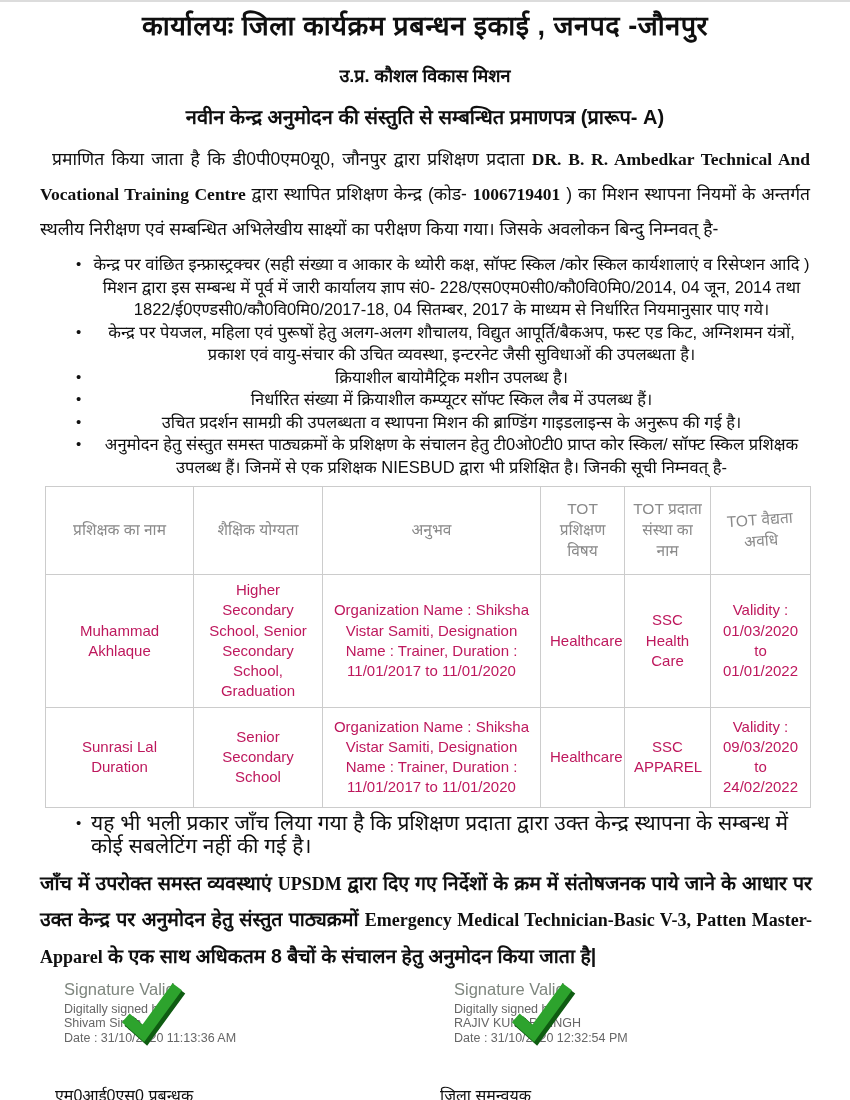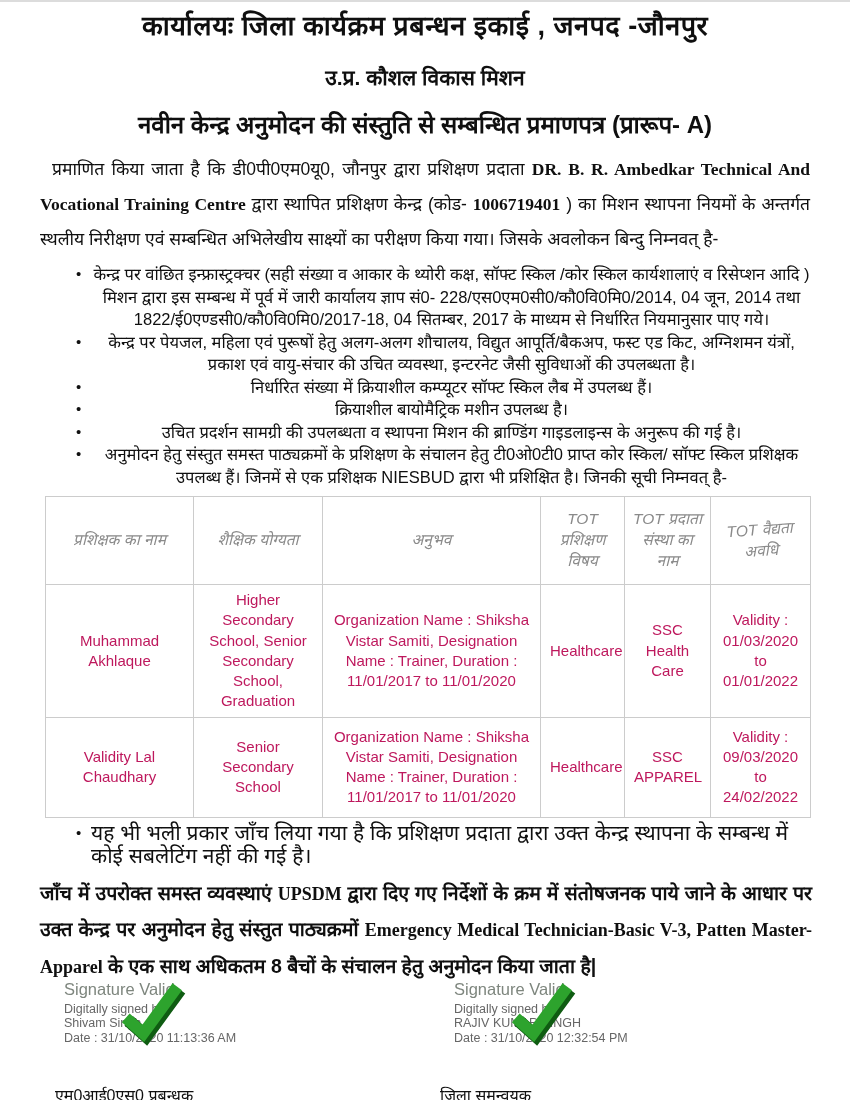--- a/index.html
+++ b/index.html
@@ -4,22 +4,22 @@
 <style>
   * { margin:0; padding:0; box-sizing:border-box; }
   html,body { background:#ffffff; }
   .page {
     position:relative; width:850px; height:1100px; margin:0 auto;
     background:#ffffff; overflow:hidden; color:#0f0f0f;
     font-family:"Liberation Sans","DejaVu Sans",sans-serif;
     border-top:2px solid #dcdcdc;
   }
   .title1 { margin-top:4px;  text-align:center; font-size:27px; font-weight:bold; letter-spacing:0.5px; }
-  .title2 { margin-top:20px; text-align:center; font-size:21px; font-weight:bold; }
-  .title3 { margin-top:16px; text-align:center; font-size:24px; font-weight:bold; }
+  .title2 { margin-top:20px; text-align:center; font-size:18px; font-weight:bold; }
+  .title3 { margin-top:16px; text-align:center; font-size:20px; font-weight:bold; }
 
   .intro {
     margin:12px 40px 0 40px; font-size:17.5px; line-height:2.0;
     text-indent:12px; text-align:justify;
   }
   .latin-bold { font-family:"Liberation Serif",serif; font-weight:bold; }
   .hindi-bold { font-weight:normal; }
 
   ul.points { margin:6px 38px 0 76px; list-style:none; }
   ul.points li {
@@ -30,21 +30,21 @@
     content:"•"; position:absolute; left:0; top:0; font-size:15px; color:#111;
   }
 
   table.doc-table {
     margin:8px 0 0 45px; border-collapse:collapse; table-layout:fixed;
     width:765px; font-size:15px;
   }
   table.doc-table th, table.doc-table td { border:1px solid #cccccc; background:#fff; }
   table.doc-table th {
     color:#8a8a8a; font-weight:normal; text-align:center; vertical-align:middle;
-    height:88px; padding:4px 6px; font-size:15.5px; line-height:1.35;font-style:italic;
+    height:88px; padding:4px 6px; font-size:15.5px; line-height:1.35;
   }
   table.doc-table td {
     color:#be185d; vertical-align:middle; padding:5px 9px; line-height:1.35;
     text-align:center;
   }
   tr.row-1 td { height:88px; }
   tr.row-2 td { height:100px; }
   .tilt { display:inline-block; transform:rotate(-4deg); }
 
   ul.note { margin:3px 30px 0 76px; list-style:none; }
@@ -75,22 +75,22 @@
 
   <div class="title1">कार्यालयः जिला कार्यक्रम प्रबन्धन इकाई , जनपद -जौनपुर</div>
   <div class="title2">उ.प्र. कौशल विकास मिशन</div>
   <div class="title3">नवीन केन्द्र अनुमोदन की संस्तुति से सम्बन्धित प्रमाणपत्र (प्रारूप- A)</div>
 
   <p class="intro"><span>प्रमाणित किया जाता है कि डी0पी0एम0यू0, </span><span class="hindi-bold">जौनपुर</span><span> द्वारा प्रशिक्षण प्रदाता </span><span class="latin-bold">DR. B. R. Ambedkar Technical And Vocational Training Centre</span><span> द्वारा स्थापित प्रशिक्षण केन्द्र (कोड- </span><span class="latin-bold">1006719401</span><span> ) का मिशन स्थापना नियमों के अन्तर्गत स्थलीय निरीक्षण एवं सम्बन्धित अभिलेखीय साक्ष्यों का परीक्षण किया गया। जिसके अवलोकन बिन्दु निम्नवत् है-</span></p>
 
   <ul class="points">
     <li>केन्द्र पर वांछित इन्फ्रास्ट्रक्चर (सही संख्या व आकार के थ्योरी कक्ष, सॉफ्ट स्किल /कोर स्किल कार्यशालाएं व रिसेप्शन आदि ) मिशन द्वारा इस सम्बन्ध में पूर्व में जारी कार्यालय ज्ञाप सं0- 228/एस0एम0सी0/कौ0वि0मि0/2014, 04 जून, 2014 तथा 1822/ई0एण्डसी0/कौ0वि0मि0/2017-18, 04 सितम्बर, 2017 के माध्यम से निर्धारित नियमानुसार पाए गये।</li>
     <li>केन्द्र पर पेयजल, महिला एवं पुरूषों हेतु अलग-अलग शौचालय, विद्युत आपूर्ति/बैकअप, फस्ट एड किट, अग्निशमन यंत्रों, प्रकाश एवं वायु-संचार की उचित व्यवस्था, इन्टरनेट जैसी सुविधाओं की उपलब्धता है।</li>
+    <li>क्रियाशील बायोमैट्रिक मशीन उपलब्ध है।</li>
     <li>निर्धारित संख्या में क्रियाशील कम्प्यूटर सॉफ्ट स्किल लैब में उपलब्ध हैं।</li>
-    <li>क्रियाशील बायोमैट्रिक मशीन उपलब्ध है।</li>
     <li>उचित प्रदर्शन सामग्री की उपलब्धता व स्थापना मिशन की ब्राण्डिंग गाइडलाइन्स के अनुरूप की गई है।</li>
     <li>अनुमोदन हेतु संस्तुत समस्त पाठ्यक्रमों के प्रशिक्षण के संचालन हेतु टी0ओ0टी0 प्राप्त कोर स्किल/ सॉफ्ट स्किल प्रशिक्षक उपलब्ध हैं। जिनमें से एक प्रशिक्षक NIESBUD द्वारा भी प्रशिक्षित है। जिनकी सूची निम्नवत् है-</li>
   </ul>
 
   <table class="doc-table">
     <colgroup>
       <col style="width:148px">
         <col style="width:129px">
         <col style="width:218px">
       <col style="width:84px">
@@ -108,21 +108,21 @@
     </tr>
     <tr class="row-1">
       <td>Muhammad Akhlaque</td>
       <td>Higher Secondary School, Senior Secondary School, Graduation</td>
       <td>Organization Name : Shiksha Vistar Samiti, Designation Name : Trainer, Duration : 11/01/2017 to 11/01/2020</td>
       <td>Healthcare</td>
       <td>SSC Health Care</td>
       <td>Validity : 01/03/2020 to 01/01/2022</td>
     </tr>
     <tr class="row-2">
-      <td>Validity Lal Chaudhary</td>
+      <td>Sunrasi Lal Duration</td>
       <td>Senior Secondary School</td>
       <td>Organization Name : Shiksha Vistar Samiti, Designation Name : Trainer, Duration : 11/01/2017 to 11/01/2020</td>
       <td>Healthcare</td>
       <td>SSC APPAREL</td>
       <td>Validity : 09/03/2020 to 24/02/2022</td>
     </tr>
   </tbody>
     </table>
 
   <ul class="note">

